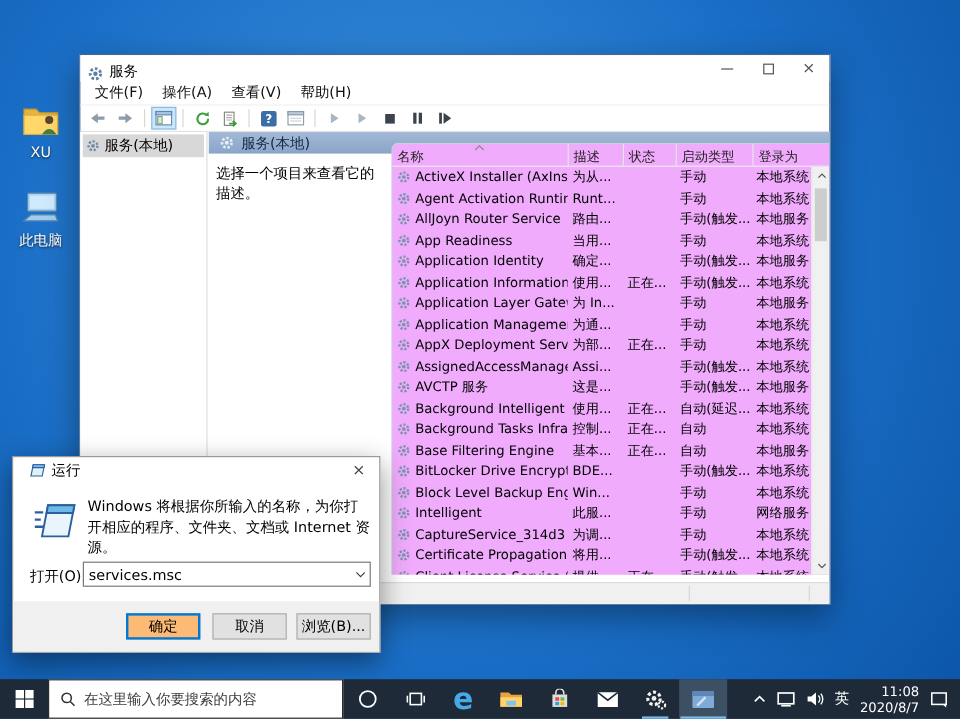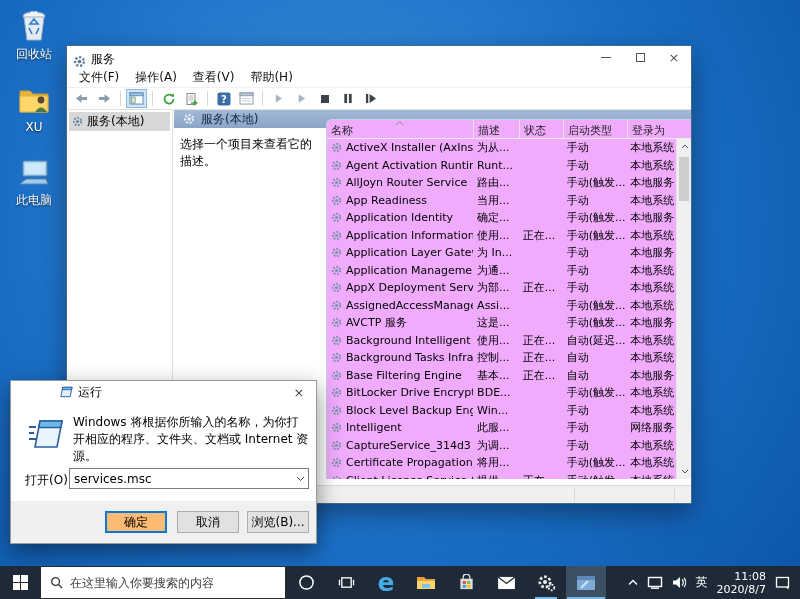--- a/index.html
+++ b/index.html
@@ -73,21 +73,21 @@
   .vs-up { top:0; } .vs-down { bottom:0; }
   .vs-thumb { position:absolute; left:2px; right:2px; top:18px; height:44px; background:#cdcdcd; }
 
   .bottom-strip { position:absolute; left:0; right:0; bottom:0; height:18px;
     background:#f0f0f0; border-top:1px solid #dcdcdc; }
   .strip-div { position:absolute; top:2px; bottom:2px; width:1px; background:#d8d8d8; }
 
   
   #run-dialog { position:absolute; left:10px; top:380px; width:307px; height:164px;
     background:#fff; border:1px solid #9a9a9a; box-shadow:0 8px 22px rgba(0,0,0,.45); z-index:60; }
-  .rd-title { height:22px; display:flex; align-items:center; gap:5px; padding-left:2px; font-size:12px; color:#000;margin-left:45px; }
+  .rd-title { height:22px; display:flex; align-items:center; gap:5px; padding-left:12px; font-size:12px; color:#000; }
   .rd-close { margin-left:auto; width:34px; height:22px; display:flex; align-items:center; justify-content:center;
     color:#444; font-size:13px; }
   .rd-msg { position:absolute; left:62px; top:33px; width:236px; font-size:12px; line-height:17px; color:#000; }
   .rd-icon { position:absolute; left:17px; top:38px; }
   .rd-open-label { position:absolute; left:14px; top:91px; font-size:12px; }
   .rd-combo { position:absolute; left:58px; top:87px; width:240px; height:21px;
     border:1px solid #7a7a7a; background:#fff; display:flex; align-items:center; }
   .rd-combo input { flex:1; border:none; outline:none; font-size:12px; padding:0 4px;
     font-family:inherit; color:#000; }
   .rd-combo .chev { width:16px; display:flex; align-items:center; justify-content:center; }
@@ -114,30 +114,20 @@
   .tray { margin-left:auto; display:flex; align-items:center; gap:9px; padding-right:10px; }
   .tray-item { display:flex; align-items:center; justify-content:center; }
   .ime { font-size:12px; color:#fff; }
   .clock { text-align:right; font-size:11px; line-height:13px; color:#fff; }
 </style>
 </head>
 <body>
 
 <div id="desktop">
 
-  <div class="desk-icon" style="top:8px">
-    <svg width="36" height="36" viewBox="0 0 36 36">
-      <ellipse cx="18" cy="8" rx="11" ry="4" fill="#eef3f8" stroke="#9fb2c4"></ellipse>
-      <path d="M8 9 L11 32 L25 32 L28 9 Z" fill="#e4ebf2" stroke="#9fb2c4"></path>
-      <path d="M13 6 q2 -4 5 -2 q3 -2 5 2" fill="#f7fafc" stroke="#b6c5d3"></path>
-      <path d="M14 16 l4 -5 l4 5 z" fill="none" stroke="#2e7dd1" stroke-width="1.6"></path>
-      <path d="M13 20 l3 6 M23 20 l-3 6" stroke="#2e7dd1" stroke-width="1.6" fill="none"></path>
-    </svg>
-    <div>回收站</div>
-  </div>
 
   <div class="desk-icon" style="top:82px">
     <svg width="36" height="36" viewBox="0 0 36 36">
       <path d="M4 9 h10 l3 3 h15 v18 H4 Z" fill="#e8b33c" stroke="#c49a2e"></path>
       <path d="M4 14 h28 v16 H4 Z" fill="#ffd869" stroke="#d9b244"></path>
       <circle cx="25" cy="18" r="3.4" fill="#5a4634"></circle>
       <path d="M19 30 q6 -9 12 0 z" fill="#4a7c3f"></path>
     </svg>
     <div>XU</div>
   </div>

